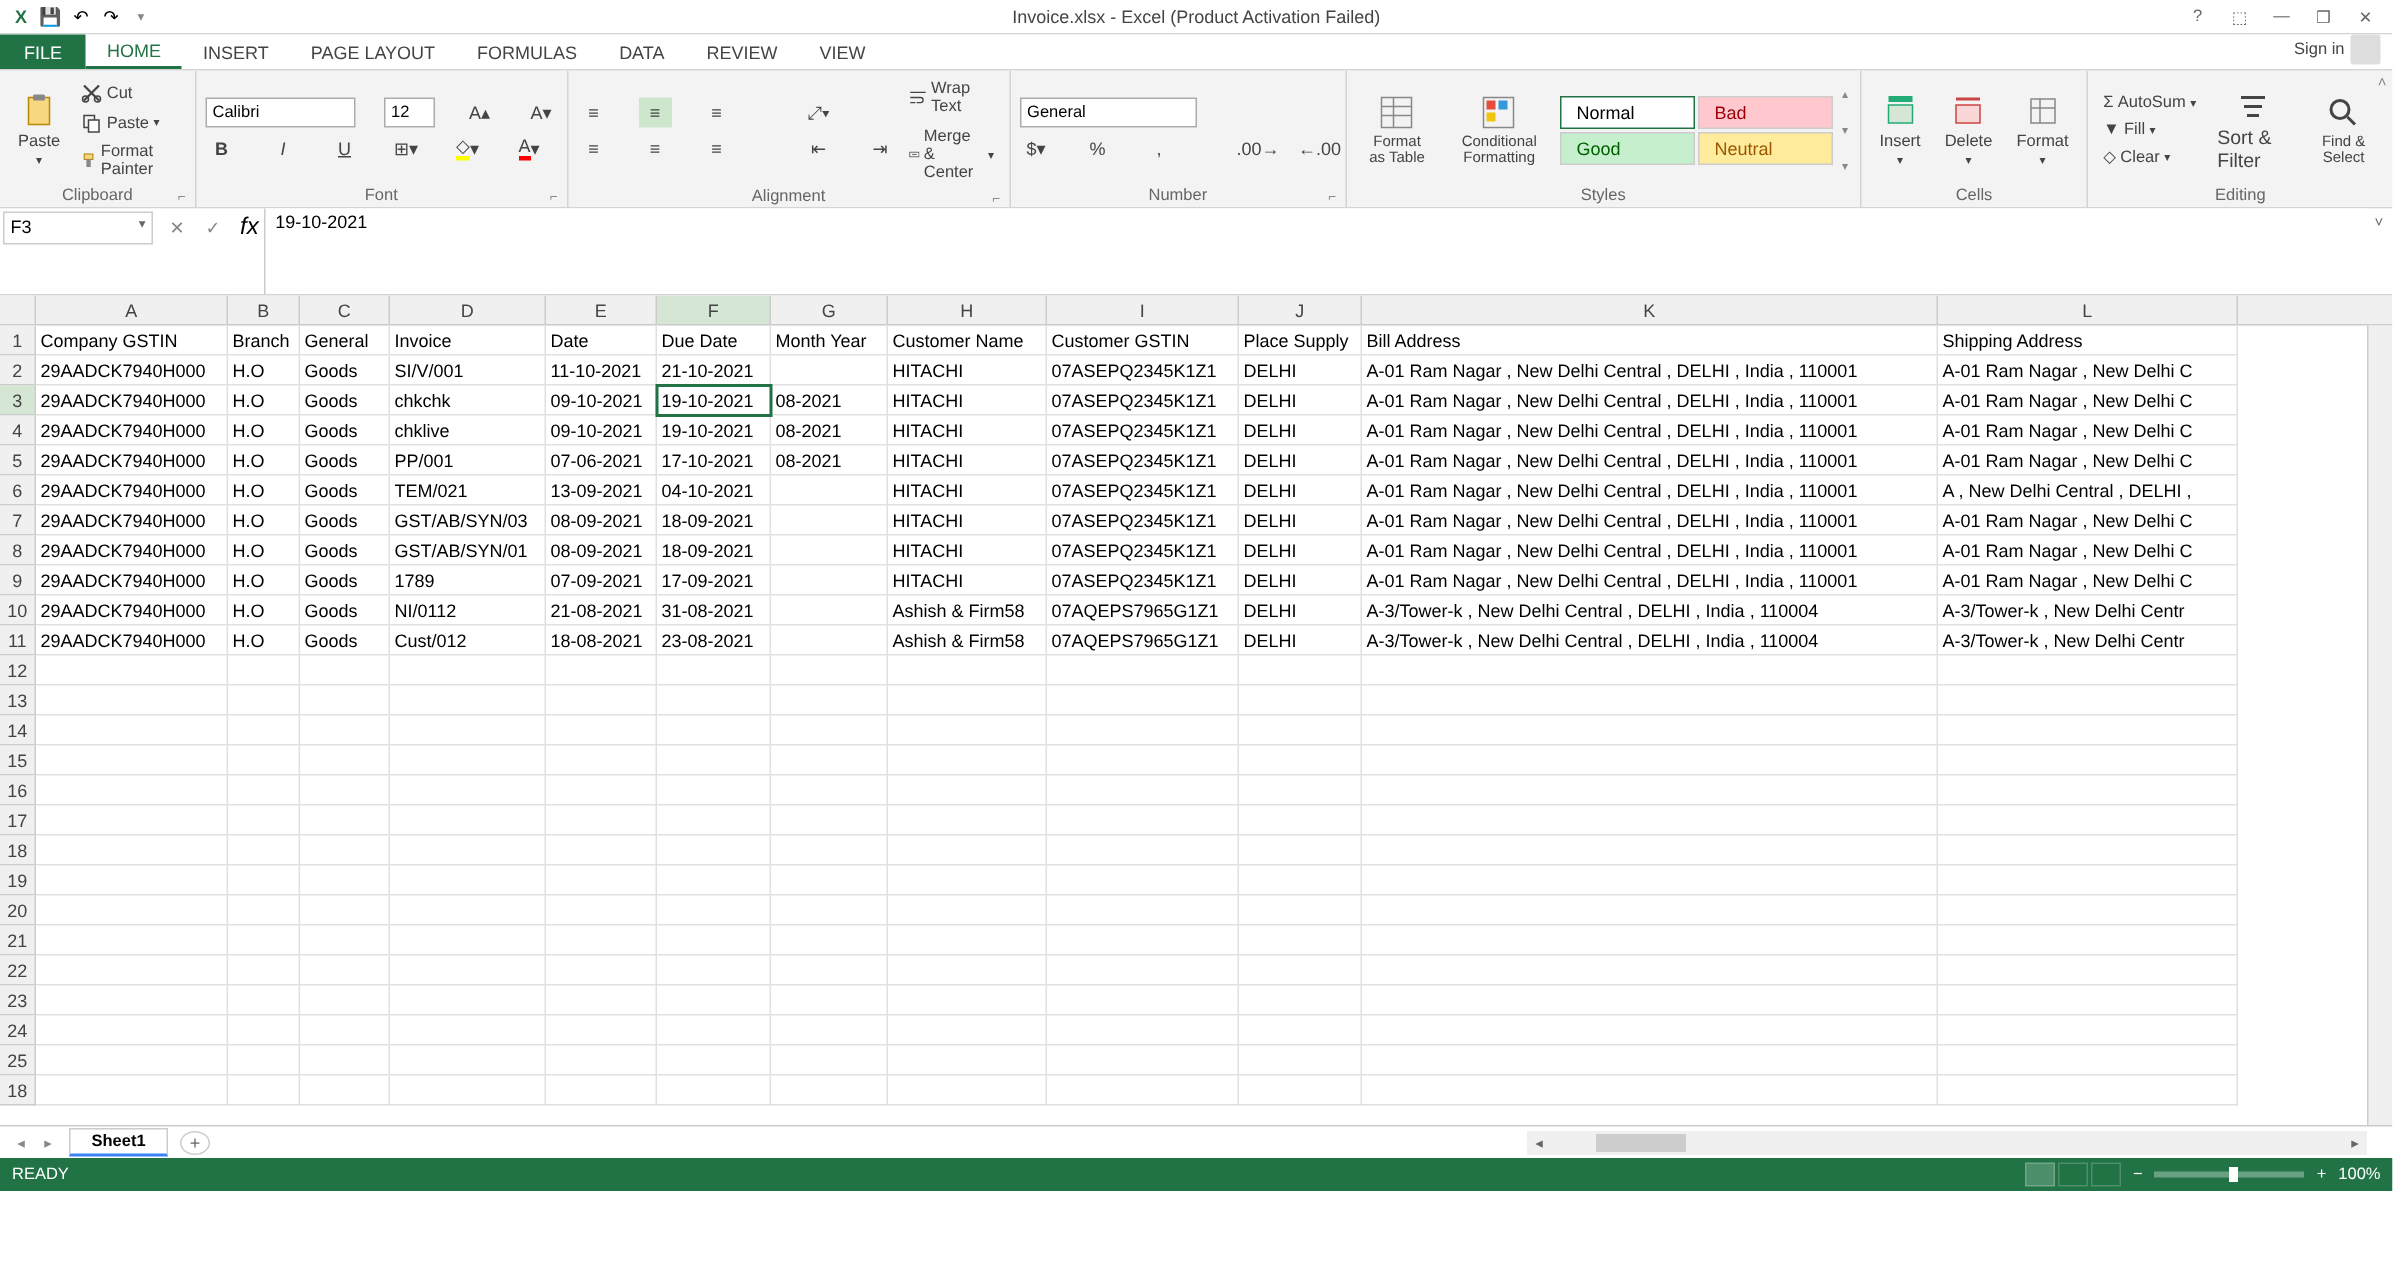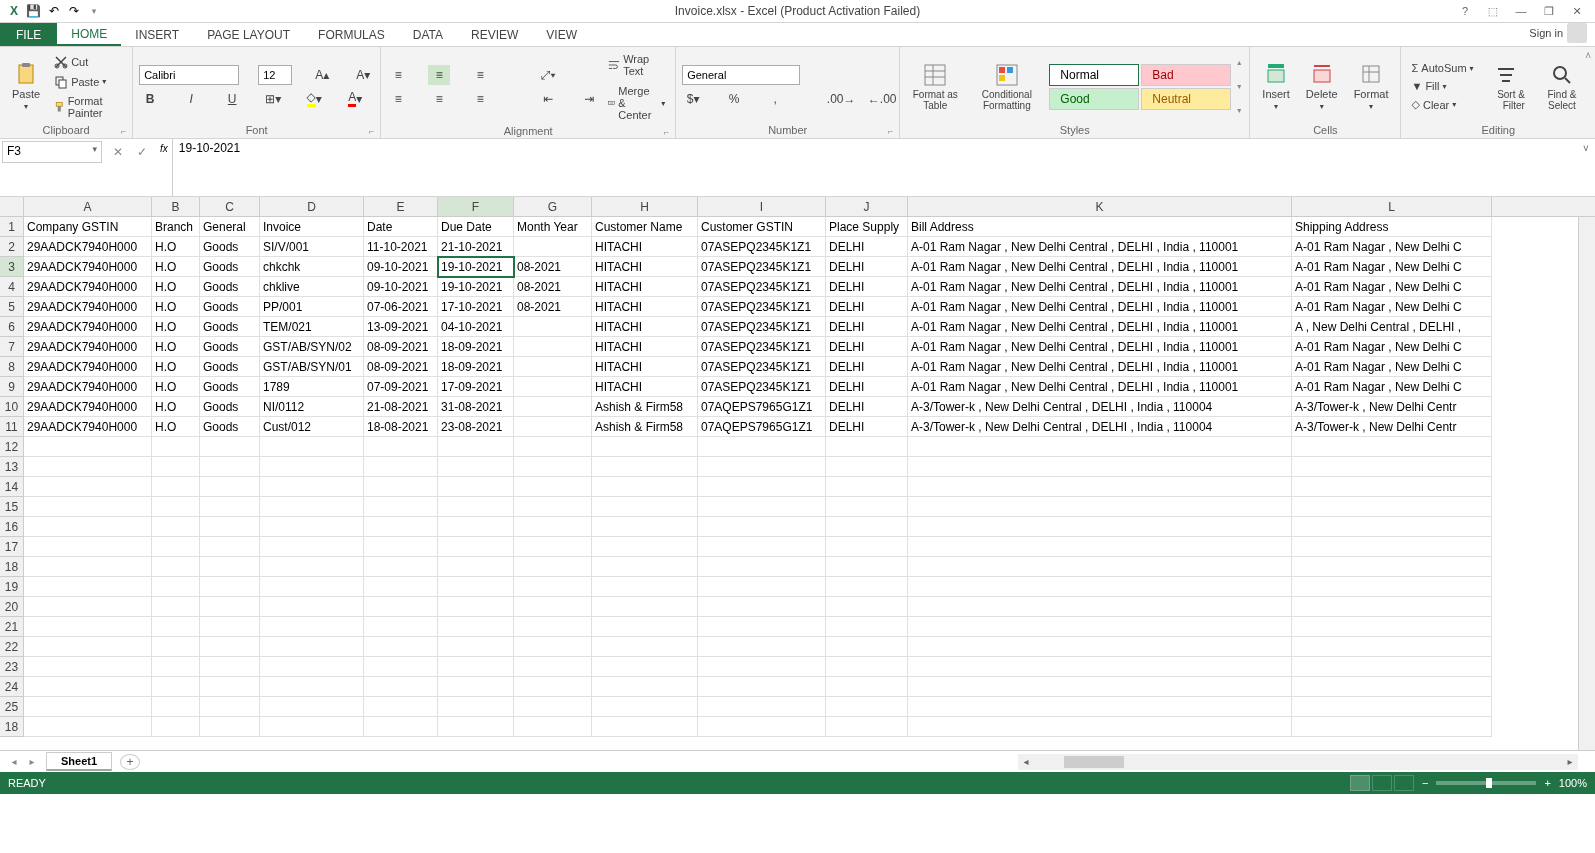--- a/index.html
+++ b/index.html
@@ -43,21 +43,21 @@
 .style-good { background: #c6efce; color: #006100; }
 .style-neutral { background: #ffeb9c; color: #9c5700; }
 .num-select { border: 1px solid #ababab; background: #fff; font-size: 11px; height: 20px; padding: 0 4px; width: 118px; }
 
 
 .formula-bar { height: 58px; background: #fff; border-bottom: 1px solid #d4d4d4; display: flex; }
 .name-box { width: 100px; border: 1px solid #ccc; display: flex; align-items: flex-start; padding: 2px 4px; font-size: 12px; background: #fff; height: 22px; margin: 2px; }
 .name-box-arrow { font-size: 9px; color: #666; margin-left: auto; }
 .fb-btns { display: flex; align-items: flex-start; gap: 4px; padding: 4px; }
 .fb-btn { width: 20px; height: 18px; display: flex; align-items: center; justify-content: center; color: #888; font-size: 12px; cursor: pointer; }
-.fx-label { font-style: italic; font-size: 10px; color: #000000; padding: 4px 4px 0 4px; }
+.fx-label { font-style: italic; font-size: 16px; color: #000000; padding: 4px 4px 0 4px; }
 .formula-input { flex: 1; border-left: 1px solid #ccc; padding: 2px 6px; font-size: 12px; background: #fff; }
 .expand-fb { width: 18px; display: flex; align-items: flex-start; justify-content: center; font-size: 10px; color: #666; padding-top: 4px; cursor: pointer; }
 
 
 .grid-container { position: relative; height: 553px; overflow: hidden; }
 .col-headers { display: flex; height: 20px; background: #f0f0f0; border-bottom: 1px solid #ccc; }
 .corner { width: 24px; border-right: 1px solid #ccc; background: #f0f0f0; }
 .col-header { border-right: 1px solid #ccc; text-align: center; font-size: 12px; color: #444; display: flex; align-items: center; justify-content: center; cursor: pointer; }
 .col-header.selected { background: #d5e6d5; }
 .grid-body { display: flex; }
@@ -68,21 +68,21 @@
 .row { display: flex; height: 20px; }
 .cell { border-right: 1px solid #e0e0e0; border-bottom: 1px solid #e0e0e0; font-size: 12px; color: #000; padding: 0 3px; display: flex; align-items: center; overflow: hidden; white-space: nowrap; }
 .cell.selected { outline: 2px solid #217346; outline-offset: -1px; background: #fff; z-index: 5; }
 .scroll-v { position: absolute; right: 0; top: 20px; bottom: 0; width: 17px; background: #f0f0f0; border-left: 1px solid #ccc; }
 
 
 .sheet-tabs { height: 22px; background: #fff; display: flex; align-items: center; border-top: 1px solid #ccc; position: relative; }
 .sheet-nav { display: flex; gap: 2px; padding: 0 6px; }
 .sheet-nav-btn { width: 16px; font-size: 10px; color: #888; cursor: pointer; text-align: center; }
 .sheet-tab { padding: 2px 14px; font-size: 11px; border: 1px solid #ccc; border-bottom: none; background: #fff; cursor: pointer; }
-.sheet-tab.active { border-bottom: 2px solid #a3a3a3; font-weight: 600; }
+.sheet-tab.active { border-bottom: 2px solid #3b82f6; font-weight: 600; }
 .add-sheet { width: 20px; height: 16px; border: 1px solid #ccc; border-radius: 50%; display: flex; align-items: center; justify-content: center; font-size: 12px; color: #666; margin-left: 8px; cursor: pointer; }
 .hscroll { position: absolute; right: 17px; width: 560px; height: 16px; background: #f0f0f0; display: flex; align-items: center; }
 .hscroll-thumb { width: 60px; height: 12px; background: #cdcdcd; margin-left: 30px; }
 .hscroll-arrow { width: 16px; text-align: center; font-size: 10px; color: #666; cursor: pointer; }
 
 
 .status-bar { height: 22px; background: #217346; color: #fff; display: flex; align-items: center; font-size: 11px; padding: 0 8px; }
 .status-left { flex: 1; }
 .status-right { display: flex; align-items: center; gap: 8px; }
 .view-btns { display: flex; gap: 2px; }
@@ -326,21 +326,21 @@
         <div class="small-btn">
             <span>◇</span>
             <span>Clear</span>
             <span style="font-size:8px">▾</span>
           </div>
       </div>
       <div class="big-btn">
           <svg viewBox="0 0 24 24">
             <path d="M4 6 h16 M6 12 h12 M8 18 h8" stroke="#444" stroke-width="2"></path>
           </svg>
-          <span style="font-size:10px;text-align:right;line-height:1.1">Sort &amp; Filter</span>
+          <span style="font-size:13px;text-align:left;line-height:1.1">Sort &amp; Filter</span>
         </div>
       <div class="big-btn">
           <svg viewBox="0 0 24 24">
             <circle cx="10" cy="10" r="6" fill="none" stroke="#444" stroke-width="2"></circle>
             <path d="M15 15 L20 20" stroke="#444" stroke-width="2"></path>
           </svg>
           <span style="font-size:10px;text-align:center;line-height:1.1">Find &amp; Select</span>
         </div>
     </div>
     <div class="ribbon-group-label">Editing</div>
@@ -491,21 +491,21 @@
           <div class="cell" style="width: 106px;">HITACHI</div>
           <div class="cell" style="width: 128px;">07ASEPQ2345K1Z1</div>
           <div class="cell" style="width: 82px;">DELHI</div>
           <div class="cell" style="width: 384px;">A-01 Ram Nagar , New Delhi Central , DELHI , India , 110001</div>
           <div class="cell" style="width: 200px;">A , New Delhi Central , DELHI ,</div>
         </div>
         <div class="row">
           <div class="cell" style="width: 128px;">29AADCK7940H000</div>
           <div class="cell" style="width: 48px;">H.O</div>
           <div class="cell" style="width: 60px;">Goods</div>
-          <div class="cell" style="width: 104px;">GST/AB/SYN/02</div>
+          <div class="cell" style="width: 104px;">GST/AB/SYN/03</div>
           <div class="cell" style="width: 74px;">08-09-2021</div>
           <div class="cell" style="width: 76px;">18-09-2021</div>
           <div class="cell" style="width: 78px;"></div>
           <div class="cell" style="width: 106px;">HITACHI</div>
           <div class="cell" style="width: 128px;">07ASEPQ2345K1Z1</div>
           <div class="cell" style="width: 82px;">DELHI</div>
           <div class="cell" style="width: 384px;">A-01 Ram Nagar , New Delhi Central , DELHI , India , 110001</div>
           <div class="cell" style="width: 200px;">A-01 Ram Nagar , New Delhi C</div>
         </div>
         <div class="row">

